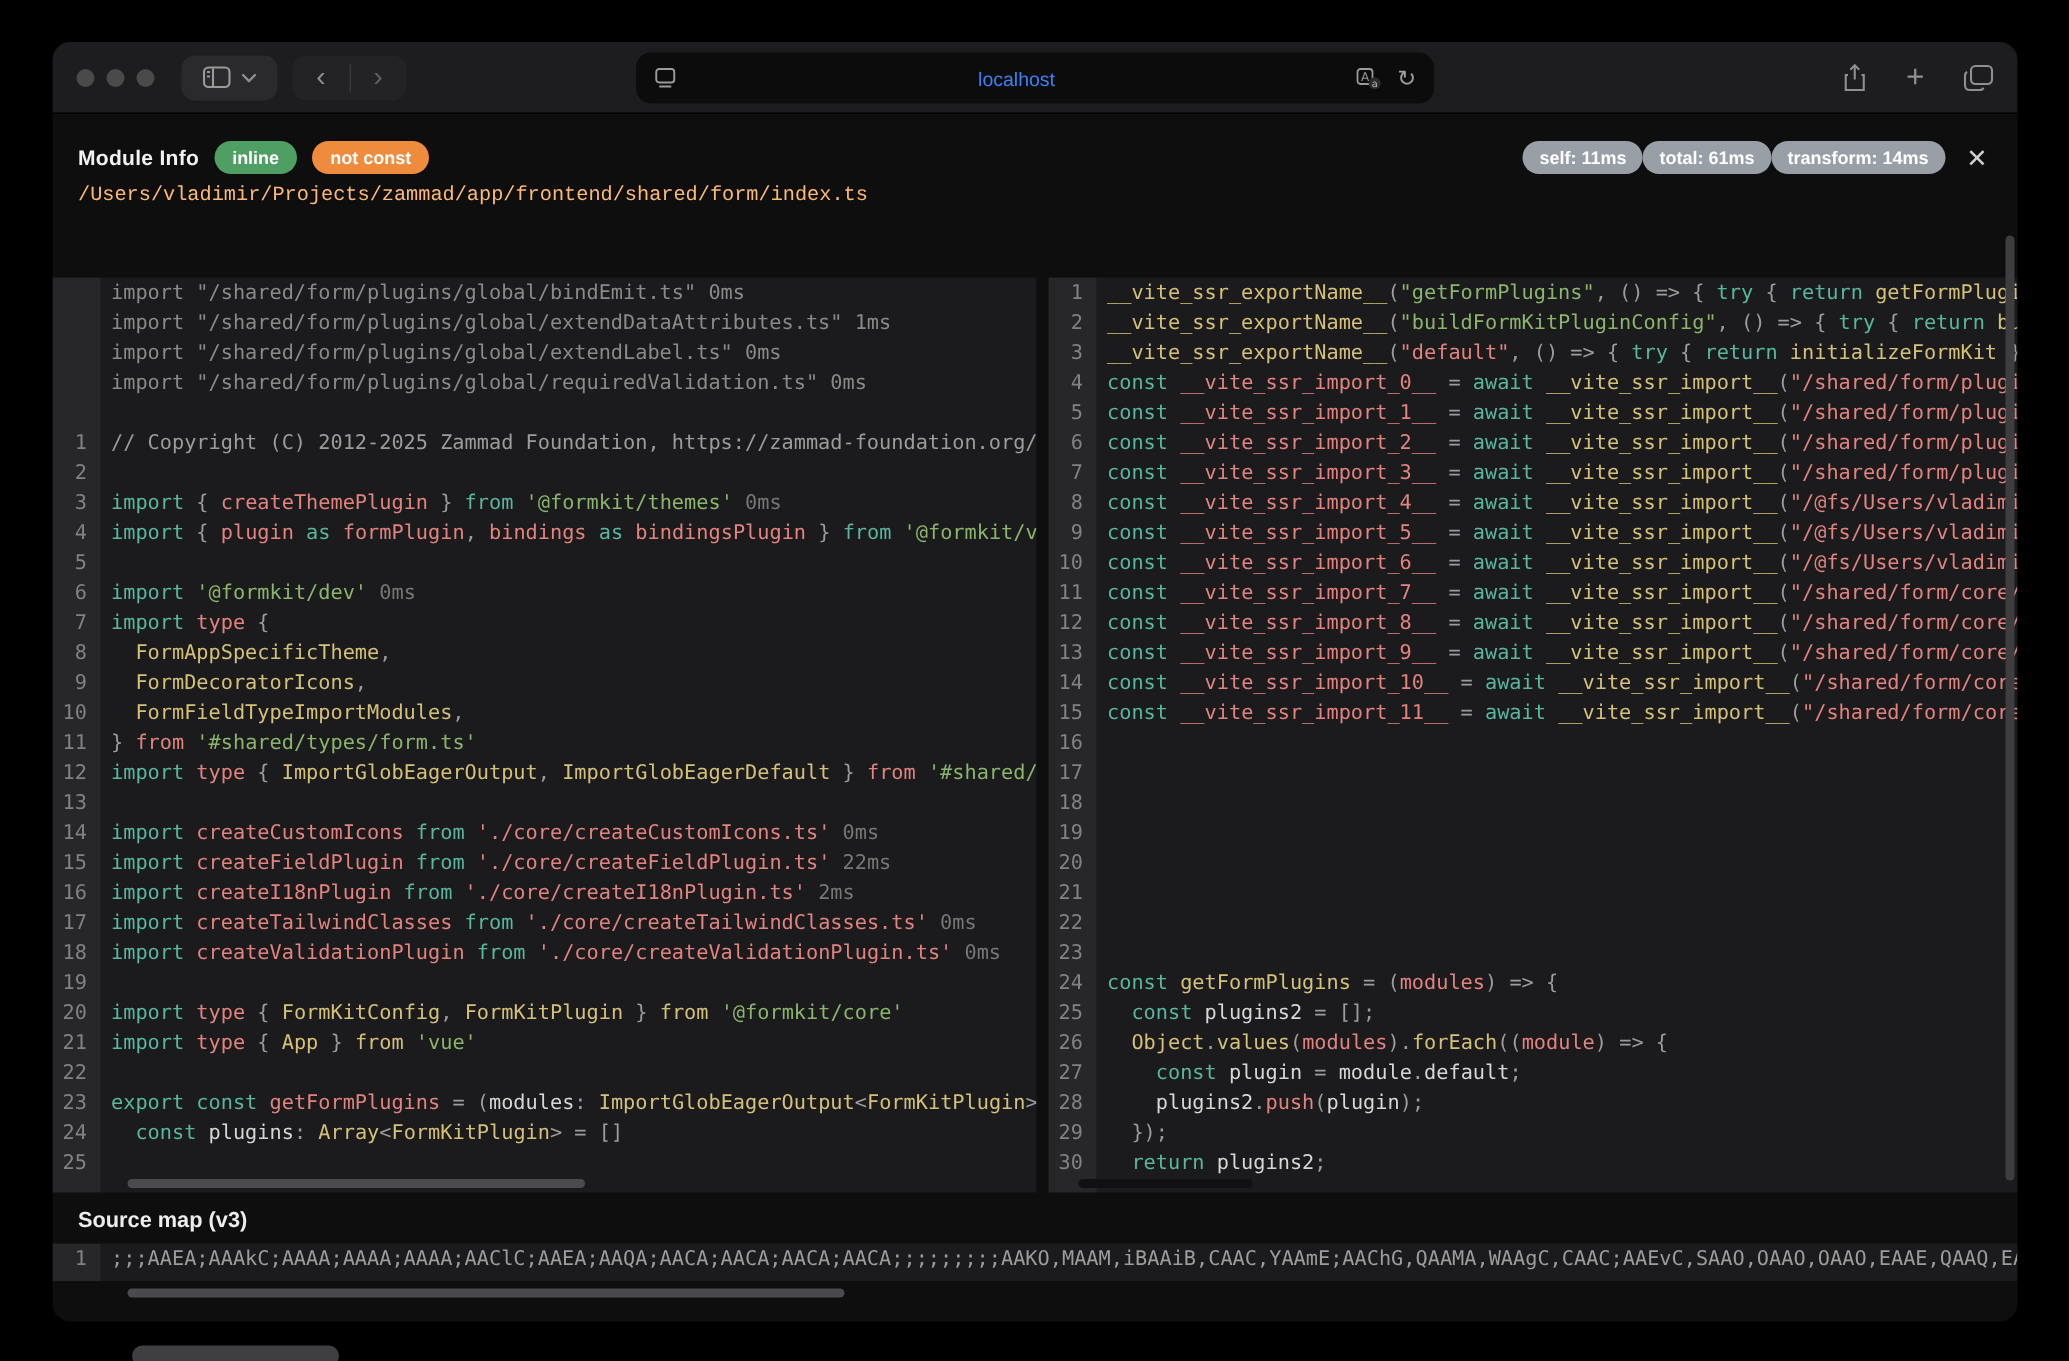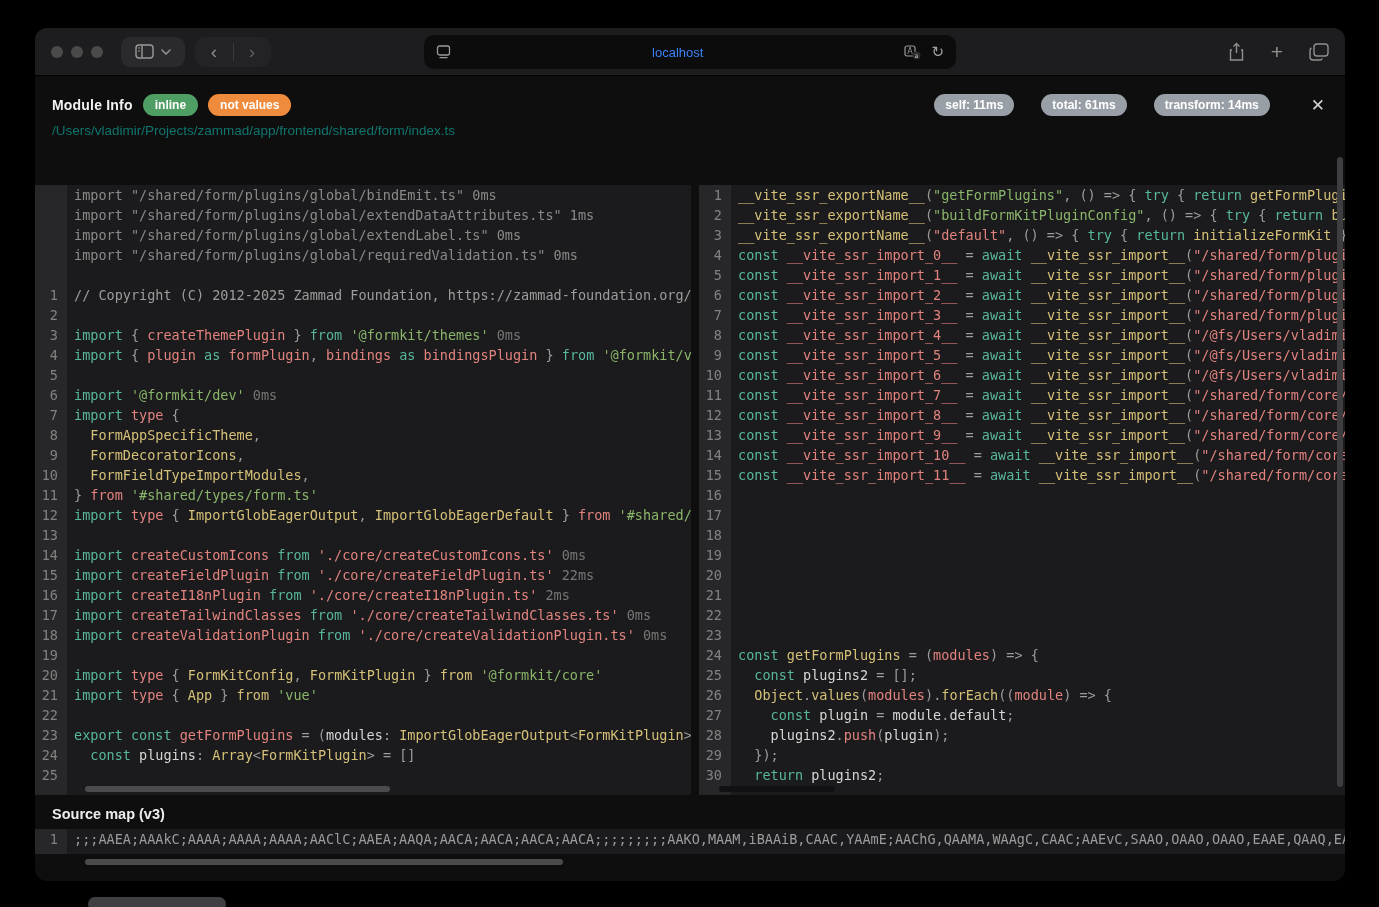--- a/index.html
+++ b/index.html
@@ -24,24 +24,24 @@
   .url-right{display:flex;align-items:center;gap:10px;color:#9a9a9a;}
   .reload{font-size:15px;color:#a0a0a0;}
   .right-icons{margin-left:auto;display:flex;align-items:center;gap:26px;color:#8f8f8f;}
   .plus-glyph{font-size:21px;line-height:20px;color:#8f8f8f;}
   
   .mi-row{display:flex;align-items:center;gap:10px;margin:18px 20px 0 17px;}
   .mi-title{font-size:14px;font-weight:700;color:#f1f1f1;letter-spacing:.2px;}
   .badge{font-size:12px;font-weight:700;color:#fff;border-radius:999px;padding:4px 12px;}
   .badge-inline{background:var(--badge-green);}
   .badge-cached{background:var(--badge-orange);}
-  .pills{margin-left:auto;display:flex;gap:27px;align-items:center;}
+  .pills{margin-left:auto;display:flex;gap:0;align-items:center;}
   .pill{background:var(--pill-gray);color:#fff;font-weight:700;font-size:12px;border-radius:999px;padding:4px 11px;}
   .close-x{margin-left:14px;color:#cfcfcf;font-size:17px;line-height:17px;}
-  .path-row{margin:7px 17px 0;font-family:Liberation Sans, sans-serif;font-size:13.5px;color:#0f766e;}
+  .path-row{margin:7px 17px 0;font-family:Liberation Mono, monospace;font-size:13.5px;color:#fdba74;}
   
   .panels{position:absolute;top:127px;left:0;right:0;bottom:86px;display:flex;gap:8px;}
   .panel{position:relative;}
   .panel-src{width:656px;flex:0 0 656px;}
   .panel-tr{flex:1;}
   .panel-h{height:30px;display:flex;align-items:center;font-size:14.5px;font-weight:700;color:#ededed;margin-top:24px;}
   .panel-src .panel-h{padding-left:17px;}
   .panel-tr .panel-h{padding-left:7px;}
   .code{position:absolute;top:30px;left:0;right:0;bottom:0;background:var(--bg-code);overflow:hidden;}
   .code::before{content:'';position:absolute;left:0;top:0;bottom:0;width:32px;background:var(--bg-gutter);}
@@ -131,21 +131,21 @@
             <rect x="5" y="1" width="14" height="12" rx="3" fill="none" stroke="#8f8f8f" stroke-width="1.4"></rect>
             <path d="M2.5 5 a2.5 2.5 0 0 0 -1.5 2.3 V14 a3 3 0 0 0 3 3 H11 a2.5 2.5 0 0 0 2.3 -1.5" fill="none" stroke="#8f8f8f" stroke-width="1.4"></path>
           </svg>
       </span>
     </div>
   </div>
 
   <div class="mi-row">
     <span class="mi-title">Module Info</span>
     <span class="badge badge-inline">inline</span>
-    <span class="badge badge-cached">not values</span>
+    <span class="badge badge-cached">not const</span>
     <span class="pills">
       <span class="pill">self: 11ms</span>
       <span class="pill">total: 61ms</span>
       <span class="pill">transform: 14ms</span>
       <span class="close-x">✕</span>
     </span>
   </div>
   <div class="path-row">/Users/vladimir/Projects/zammad/app/frontend/shared/form/index.ts</div>
 
   <div class="panels">

